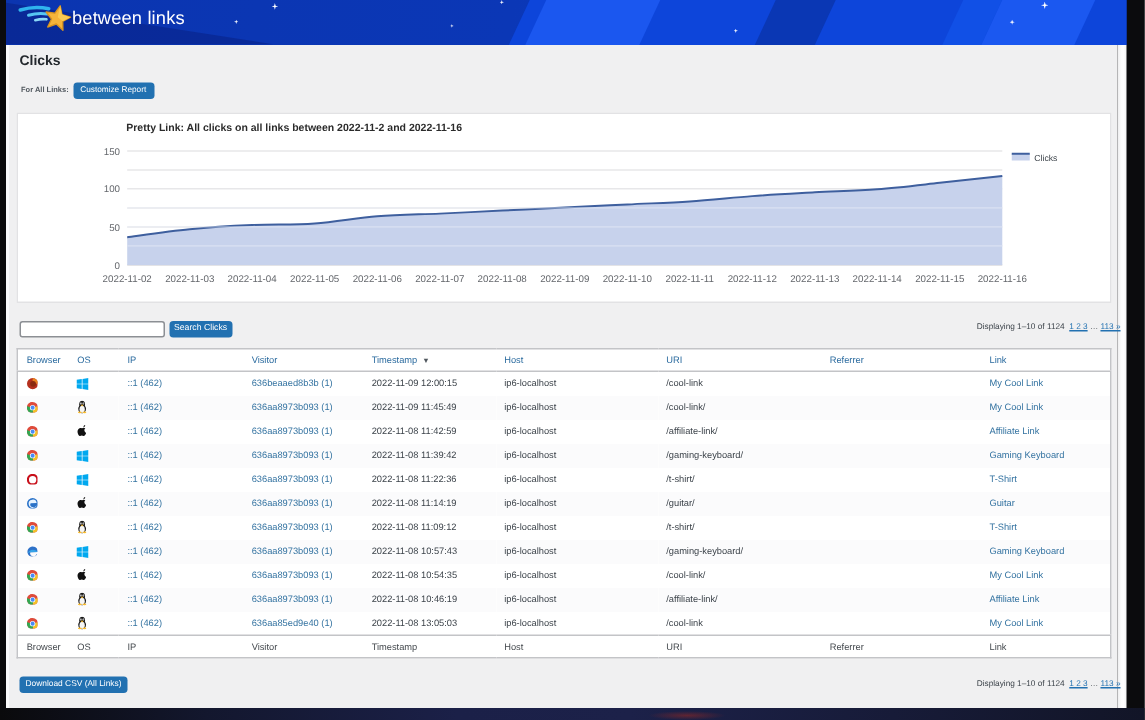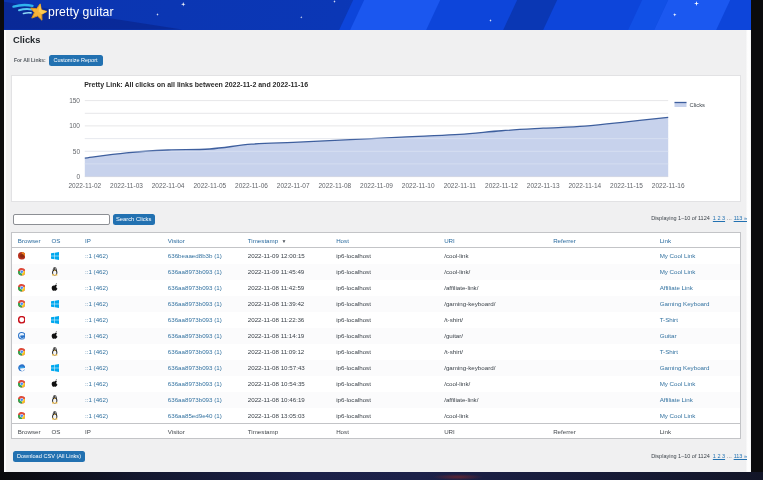--- a/index.html
+++ b/index.html
@@ -73,21 +73,21 @@
     <div class="spark" style="left:690px;top:1px;width:5px;height:5px;"></div>
     <svg class="abs" style="left:7px;top:1.5px;" width="37" height="22" viewBox="0 0 37 22">
       <path d="M2.5,4.6 Q12,1.8 21.5,3.8" stroke="#2fb4ee" stroke-width="2.4" fill="none" stroke-linecap="round"></path>
       <path d="M8,8.2 Q14.5,6.4 20.5,7.4" stroke="#56c6f2" stroke-width="2.0" fill="none" stroke-linecap="round"></path>
       <path d="M12.5,11.5 Q16.5,10.4 20,10.9" stroke="#8cd8f7" stroke-width="1.7" fill="none" stroke-linecap="round"></path>
       <g transform="rotate(12 27.5 9.5)">
         <path d="M27.5,1.7 L29.9,7.2 L35.8,7.7 L31.3,11.5 L32.7,17.3 L27.5,14.1 L22.3,17.3 L23.7,11.5 L19.2,7.7 L25.1,7.2 Z" fill="#f6b43a" stroke="#d9941f" stroke-width="0.9" stroke-linejoin="round"></path>
         <path d="M27.5,1.7 L29.9,7.2 L35.8,7.7 L31.3,11.5 L27.5,9.5 Z" fill="#fcca52"></path>
       </g>
     </svg>
-    <div id="logo-text">pretty guitar</div>
+    <div id="logo-text">between links</div>
   </div>
 
   <div class="abs" id="task">
       <div style="position:absolute;left:432px;top:2px;width:52px;height:6px;background:radial-gradient(ellipse at center,rgba(150,40,35,0.55),rgba(150,40,35,0) 70%);"></div>
     </div>
 
   <h1>Clicks</h1>
   <div class="abs" id="forall">For All Links:</div>
   <div class="btn" id="custbtn">Customize Report</div>
 

